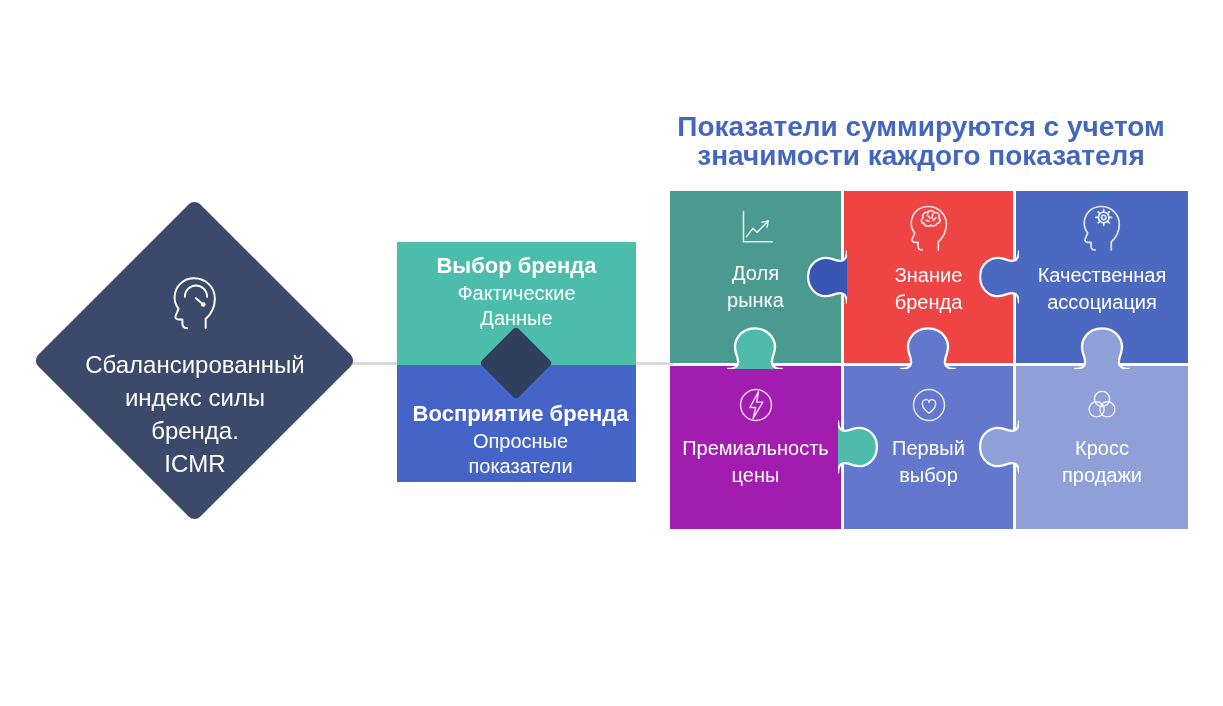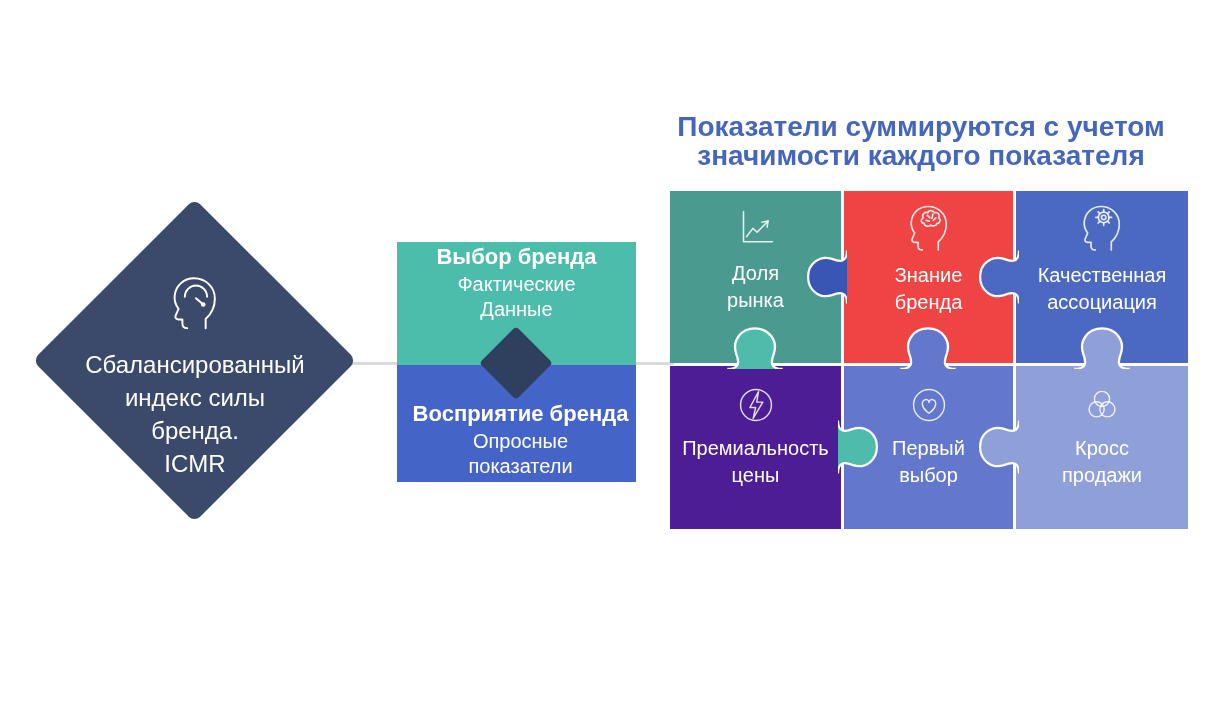--- a/index.html
+++ b/index.html
@@ -8,21 +8,21 @@
   .connector-line{position:absolute;left:352px;top:362px;width:322px;height:3px;background:#d8dadc;}
   
   .big-diamond{position:absolute;left:80px;top:246px;width:229px;height:229px;
                transform:rotate(45deg);border-radius:8px;}
   .diamond-content{position:absolute;left:65px;top:272px;width:260px;text-align:center;color:#fff;}
   .diamond-content .icn{display:block;margin:0 auto 14px auto;}
   .diamond-line{font-size:24px;line-height:33px;color:#fff;}
   
   .source-box{position:absolute;left:397px;top:242px;width:239px;height:240px;}
   .src-half{position:absolute;left:0;width:239px;display:flex;flex-direction:column;align-items:center;color:#fff;}
-  .src-top{top:0;height:123px;padding-top:0;box-sizing:border-box;}
+  .src-top{top:0;height:123px;padding-top:9px;box-sizing:border-box;}
   .src-bottom{top:123px;height:117px;padding-top:34px;box-sizing:border-box;}
   .src-title{font-size:22px;font-weight:bold;line-height:30px;}
   .src-sub{font-size:20px;line-height:25px;width:170px;text-align:center;}
   .mini-diamond{position:absolute;left:93px;top:95px;width:52px;height:52px;
                 transform:rotate(45deg);border-radius:4px;}
   
   .puzzle-title{position:absolute;left:662px;top:112px;width:518px;text-align:center;
                 font-size:28px;font-weight:bold;line-height:29px;}
   
   .puzzle-grid{position:absolute;left:670px;top:191px;width:518px;height:338px;border-radius:28px;}
@@ -122,21 +122,21 @@
           <path d="M29.4 24.1 L27.4 26.1"></path>
             <path d="M27.5 19.5 L24.7 19.5"></path>
             <path d="M29.4 14.9 L27.4 12.9"></path>
           <path d="M34 13 L34 10.2"></path>
             <path d="M38.6 14.9 L40.6 12.9"></path>
         </g>
       </svg>
       <div class="plabel">Качественная ассоциация</div>
     </div>
 
-    <div class="piece p3" style="background: #4c1d95;">
+    <div class="piece p3" style="background: #a21caf;">
       <svg width="46" height="46" viewBox="0 0 64 64">
         <g class="icon-stroke">
           <circle cx="32" cy="32" r="21.5"></circle>
           <path d="M35.5 13.5 L23.5 35.5 L31.5 35.5 L28 50.5 L41.5 28 L33 28 Z"></path>
         </g>
       </svg>
       <div class="plabel">Премиальность цены</div>
     </div>
 
     <div class="piece p4" style="background: rgb(99, 119, 205);">

